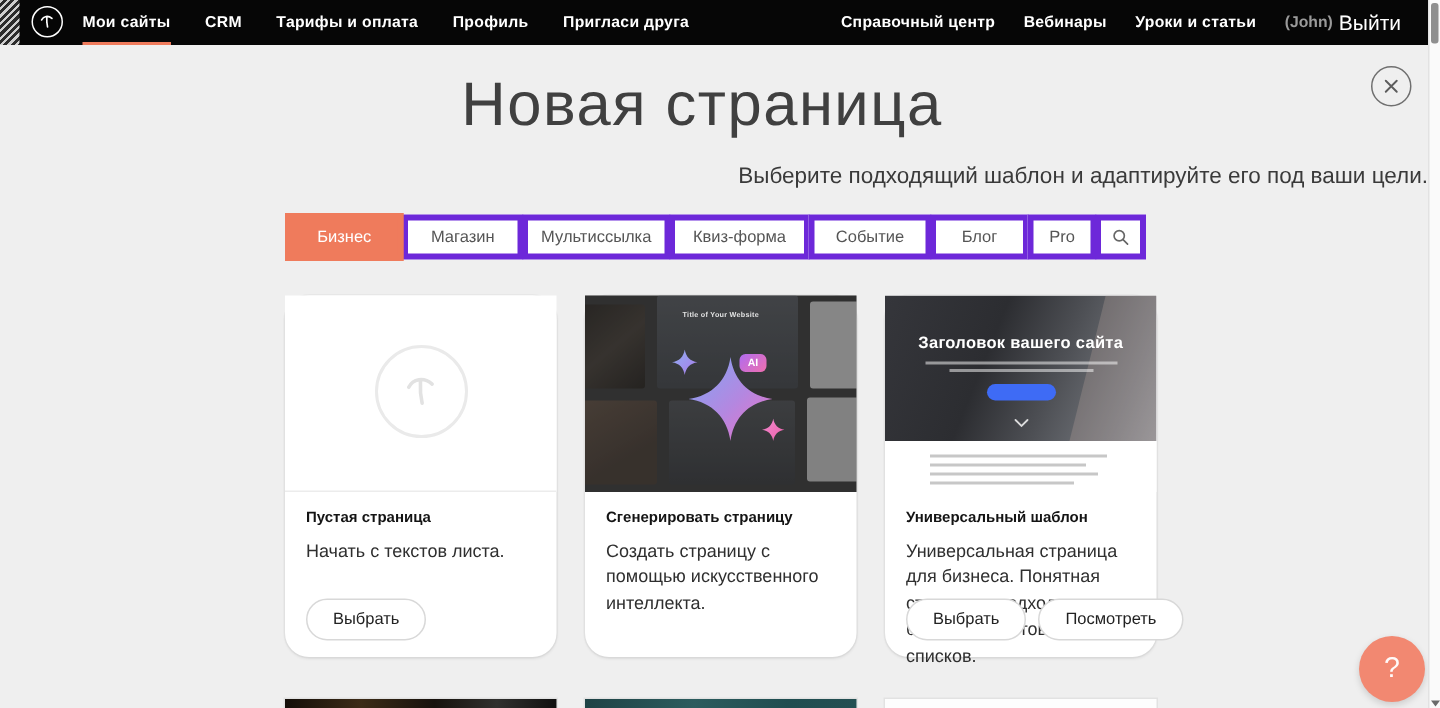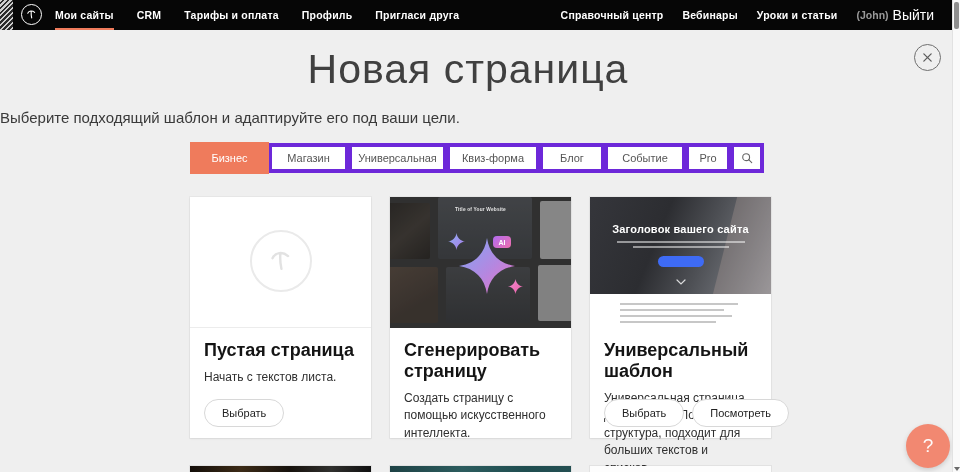--- a/index.html
+++ b/index.html
@@ -17,31 +17,31 @@
   .nav-left { display:flex; gap:23px; margin-left:55px; }
   .nav-right { position:absolute; right:18px; top:0; height:30px; display:flex; gap:19px; align-items:center; }
   .nav-item { color:#fff; font-size:10.5px; font-weight:700; letter-spacing:.2px; cursor:pointer; position:relative; line-height:30px; height:30px; }
   .nav-item.active::after { content:""; position:absolute; left:0; right:0; bottom:0; height:2px; background:#ef7b5c; }
   .nav-user { color:#9a9a9a; font-weight:700; font-size:10.5px; }
   .nav-logout { color:#fff; font-weight:400; font-size:14px; cursor:pointer; }
   .nav-user-wrap { display:flex; gap:4px; align-items:center; }
   
   .close-btn { position:absolute; left:914px; top:44px; width:27px; height:27px; border-radius:50%; border:1.4px solid #6f6f6f; background:transparent; display:flex; align-items:center; justify-content:center; cursor:pointer; }
   .modal-title { position:absolute; left:0; right:24px; top:46px; text-align:center; font-size:41px; font-weight:200; color:#404040; letter-spacing:1px; }
-  .modal-subtitle { position:absolute; left:0; right:8px; top:109px; text-align:left; font-size:15px; font-weight:300; color:#3a3a3a; }
+  .modal-subtitle { position:absolute; left:0; right:8px; top:109px; text-align:right; font-size:15px; font-weight:300; color:#3a3a3a; }
   
   .tabs { position:absolute; left:190px; top:143px; height:30px; display:flex; z-index:2; }
   .tab { background:#fff; border:4px solid #6d28d9; margin-left:-1px; color:#555; font-size:11px; display:flex; align-items:center; justify-content:center; cursor:pointer; }
   .tab:first-child { margin-left:0; }
   .tab.active { background:#ef7b5c; border-color:#ef7b5c; color:#fff; height:32px; position:relative; top:-1px; z-index:3; }
   
-  .card { position:absolute; top:197px; width:181px; height:241px; background:#fff; box-shadow:0 1px 2px rgba(0,0,0,.07), 0 0 0 1px rgba(0,0,0,.03); }
+  .card { position:absolute; top:197px; width:181px; height:241px; background:#fff; box-shadow:0 1px 2px rgba(0,0,0,.07), 0 0 0 1px rgba(0,0,0,.03);border-radius:16px; }
   .preview { position:relative; height:131px; overflow:hidden; }
   .card-body { position:relative; height:110px; padding:12px 14px 0 14px; }
-  .card-title { font-size:18px; font-weight:700; color:#141414; margin-bottom:8px; }
+  .card-title { font-size:10px; font-weight:700; color:#141414; margin-bottom:8px; }
   .card-desc { font-size:12px; color:#2f2f2f; line-height:1.45; }
   .btn-row { position:absolute; left:14px; bottom:11px; display:flex; gap:8px; }
   .pill-btn { background:#fff; border:1px solid #d8d8d8; border-radius:15px; padding:0 17px; height:28px; font-size:11px; color:#222; cursor:pointer; font-family:inherit; white-space:nowrap; }
   
   .preview-blank { background:#fff; border-bottom:1px solid #ececec; }
   .blank-logo { position:absolute; left:50%; top:33px; transform:translateX(-50%); width:62px; height:62px; border:2px solid #eaeaea; border-radius:50%; display:flex; align-items:center; justify-content:center; }
   
   .preview-ai { background:#3e3e3e; }
   .thumb { position:absolute; border-radius:2px; }
   .ai-overlay { position:absolute; inset:0; background:rgba(32,32,32,.45); }
@@ -107,24 +107,24 @@
     <svg width="11" height="11" viewBox="0 0 12 12">
       <path d="M2 2 L10 10 M10 2 L2 10" stroke="#5c5c5c" stroke-width="1.4" stroke-linecap="round"></path>
     </svg>
   </button>
   <h1 class="modal-title">Новая страница</h1>
   <p class="modal-subtitle">Выберите подходящий шаблон и адаптируйте его под ваши цели.</p>
 
   <div class="tabs">
     <div class="tab active" style="width:79px">Бизнес</div>
     <div class="tab" style="width:81px">Магазин</div>
-    <div class="tab" style="width:99px">Универсальная</div>
+    <div class="tab" style="width:99px">Мультиссылка</div>
     <div class="tab" style="width:94px">Квиз-форма</div>
+    <div class="tab" style="width:82px">Событие</div>
     <div class="tab" style="width:66px">Блог</div>
-    <div class="tab" style="width:82px">Событие</div>
     <div class="tab" style="width:46px">Pro</div>
     <div class="tab" style="width:34px">
       <svg width="12" height="12" viewBox="0 0 14 14">
         <circle cx="6" cy="6" r="4" fill="none" stroke="#666" stroke-width="1.3"></circle>
         <path d="M9 9 L12.5 12.5" stroke="#666" stroke-width="1.3" stroke-linecap="round"></path>
       </svg>
     </div>
   </div>
 
   <div class="card" style="left:190px">

